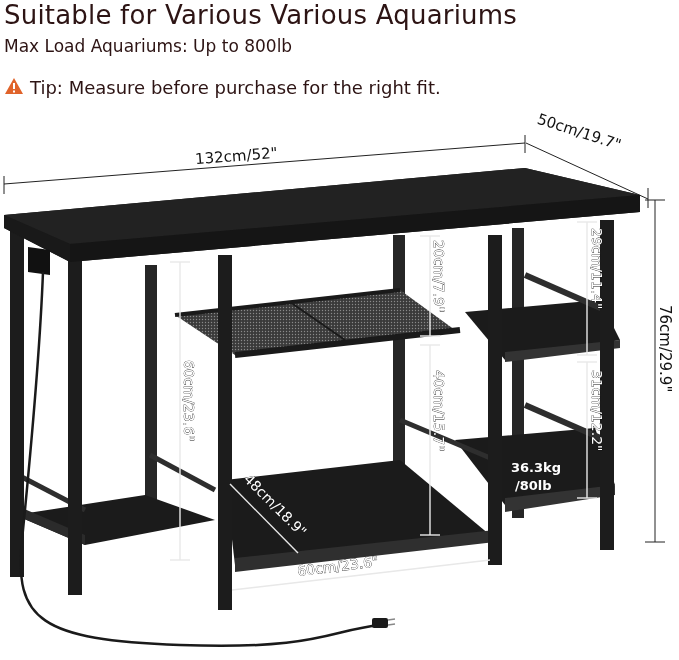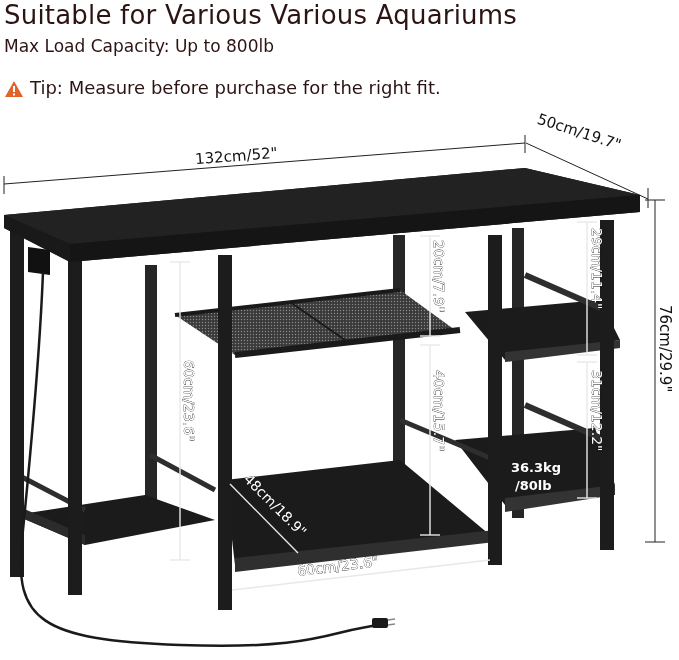--- a/index.html
+++ b/index.html
@@ -1,30 +1,30 @@
 <!DOCTYPE html>
 <html><head>
 <meta charset="utf-8">
 <style>
   html, body { margin: 0; padding: 0; background: #ffffff; }
   body { width: 679px; height: 660px; position: relative; overflow: hidden; font-family: "DejaVu Sans", sans-serif; color: #2a1a1a; }
   .title { position: absolute; left: 4px; top: 0px; font-size: 26px; font-weight: normal; color: #2d1414; letter-spacing: 0.2px; white-space: nowrap; }
   .subtitle { position: absolute; left: 4px; top: 36px; font-size: 17px; color: #2d1414; white-space: nowrap; }
-  .tip { position: absolute; left: 4px; top: 77px; font-size: 18px; color: #2d1414; white-space: nowrap; display: flex; align-items: flex-end; gap: 6px; }
+  .tip { position: absolute; left: 4px; top: 77px; font-size: 18px; color: #2d1414; white-space: nowrap; display: flex; align-items: flex-start; gap: 6px; }
   .tip svg { display: block; }
   .stage { position: absolute; left: 0; top: 0; width: 679px; height: 660px; }
   .dim-text { font-family: "DejaVu Sans", sans-serif; font-size: 15px; fill: #111; }
   .dim-text-w { font-family: "DejaVu Sans", sans-serif; font-size: 14px; fill: #ffffff; stroke: #111; stroke-width: 0.6; paint-order: stroke; }
   .load-text { font-family: "DejaVu Sans", sans-serif; font-size: 13px; font-weight: bold; fill: #ffffff; }
 </style>
 </head>
 <body>
 
 <div class="title">Suitable for Various Various Aquariums</div>
-<div class="subtitle">Max Load Capacity: Up to 800lb</div>
+<div class="subtitle">Max Load Aquariums: Up to 800lb</div>
 <div class="tip">
   <svg width="20" height="18" viewBox="0 0 20 18">
     <path d="M10 1 L19 17 L1 17 Z" fill="#e0632a"></path>
     <rect x="9" y="6" width="2" height="6" fill="#fff"></rect>
     <rect x="9" y="13.5" width="2" height="2" fill="#fff"></rect>
   </svg>
   <span>Tip: Measure before purchase for the right fit.</span>
 </div>
 
 <svg class="stage" viewBox="0 0 679 660">

